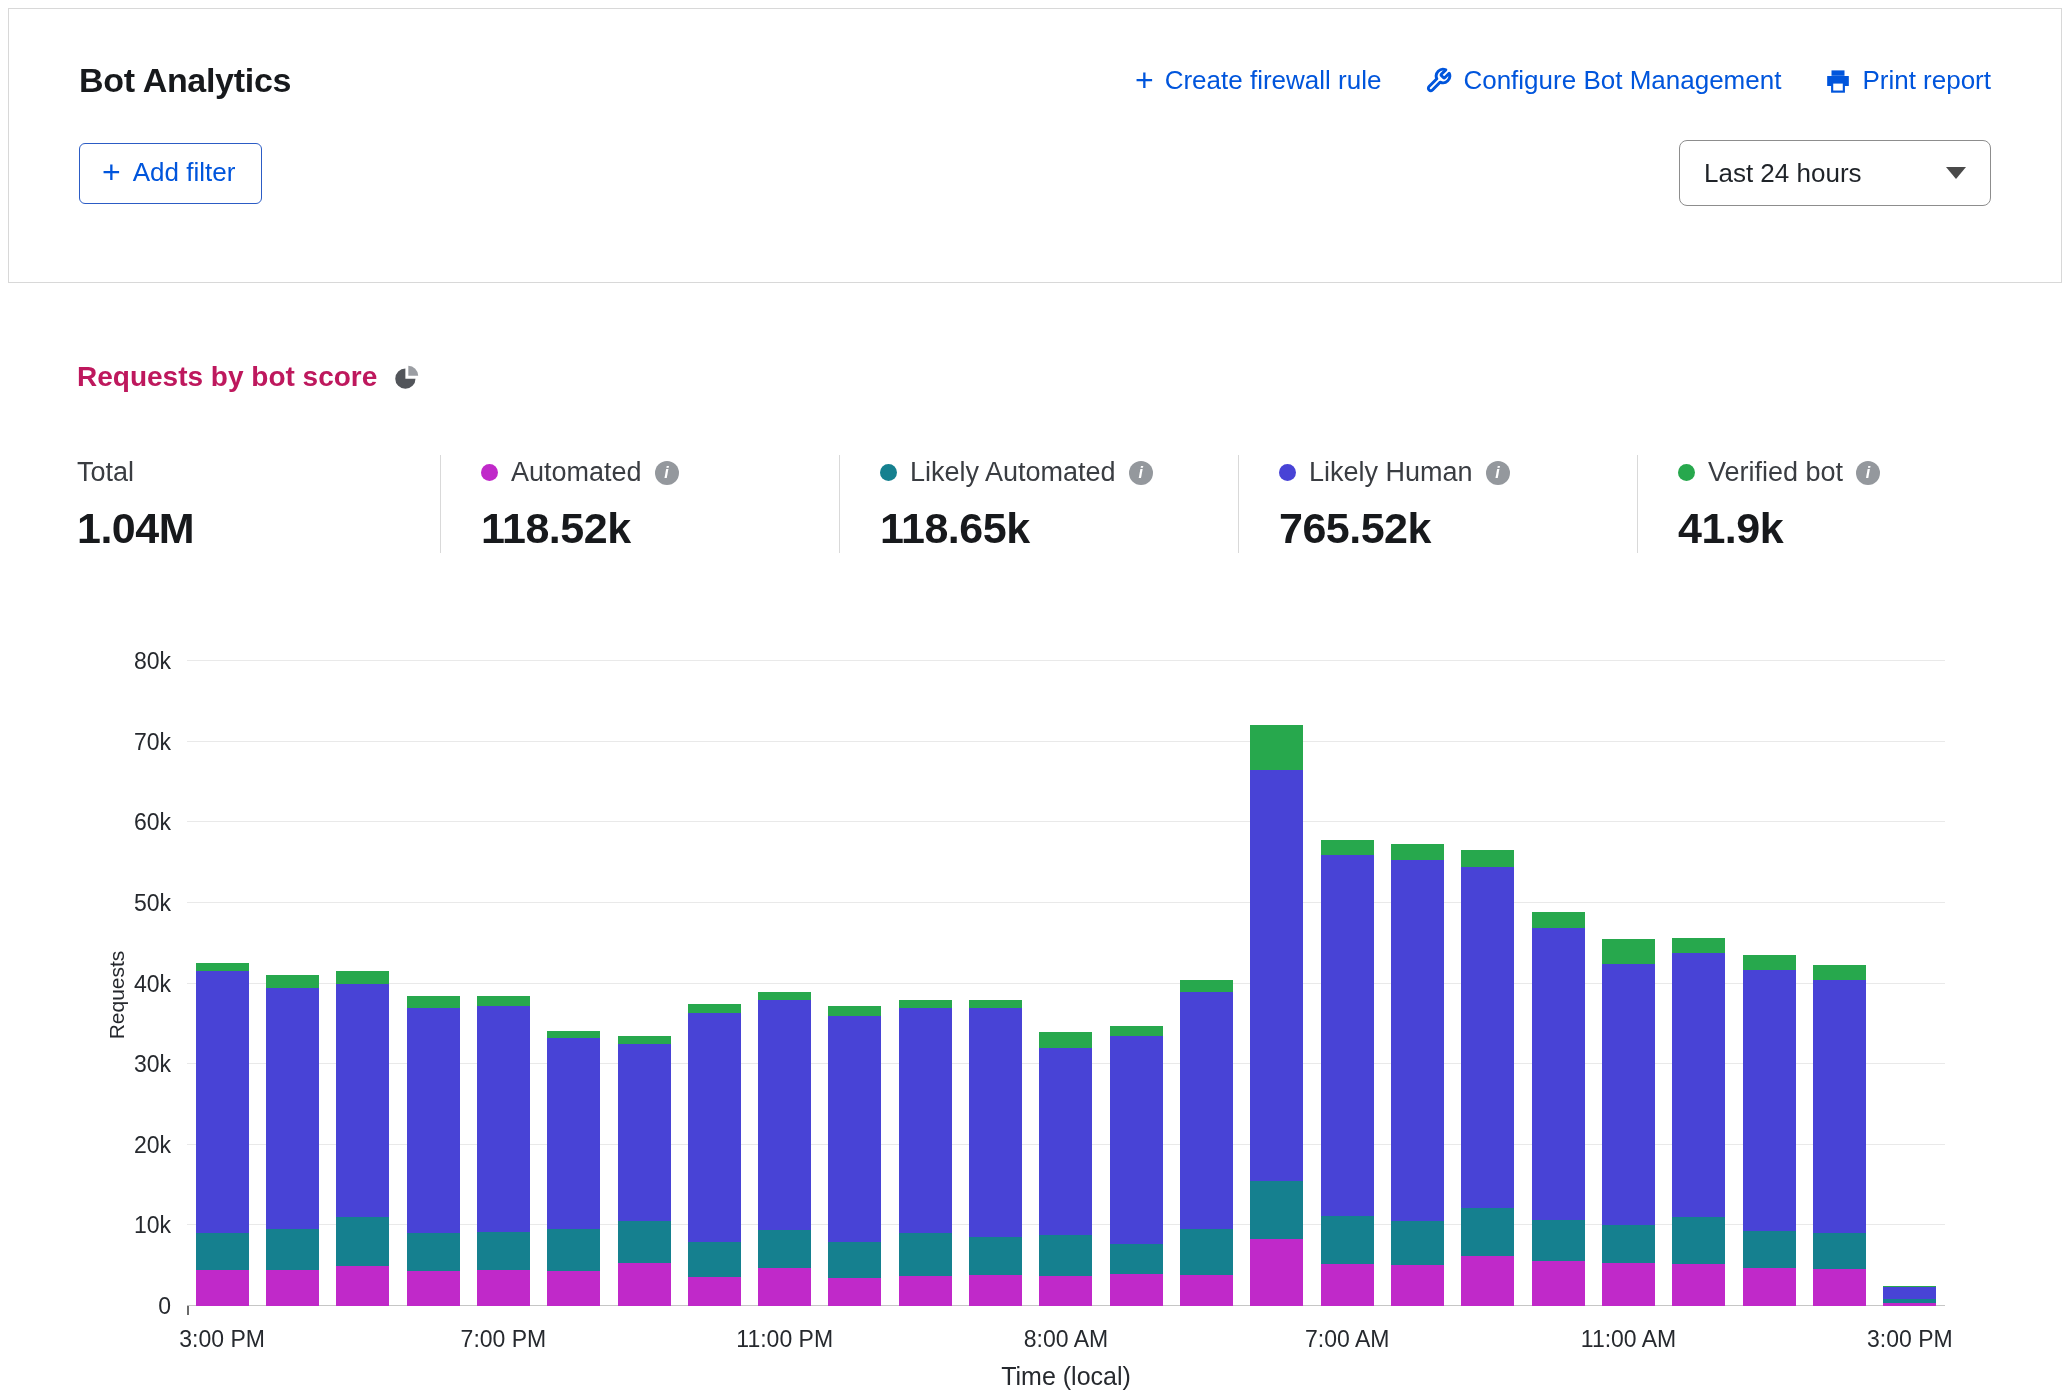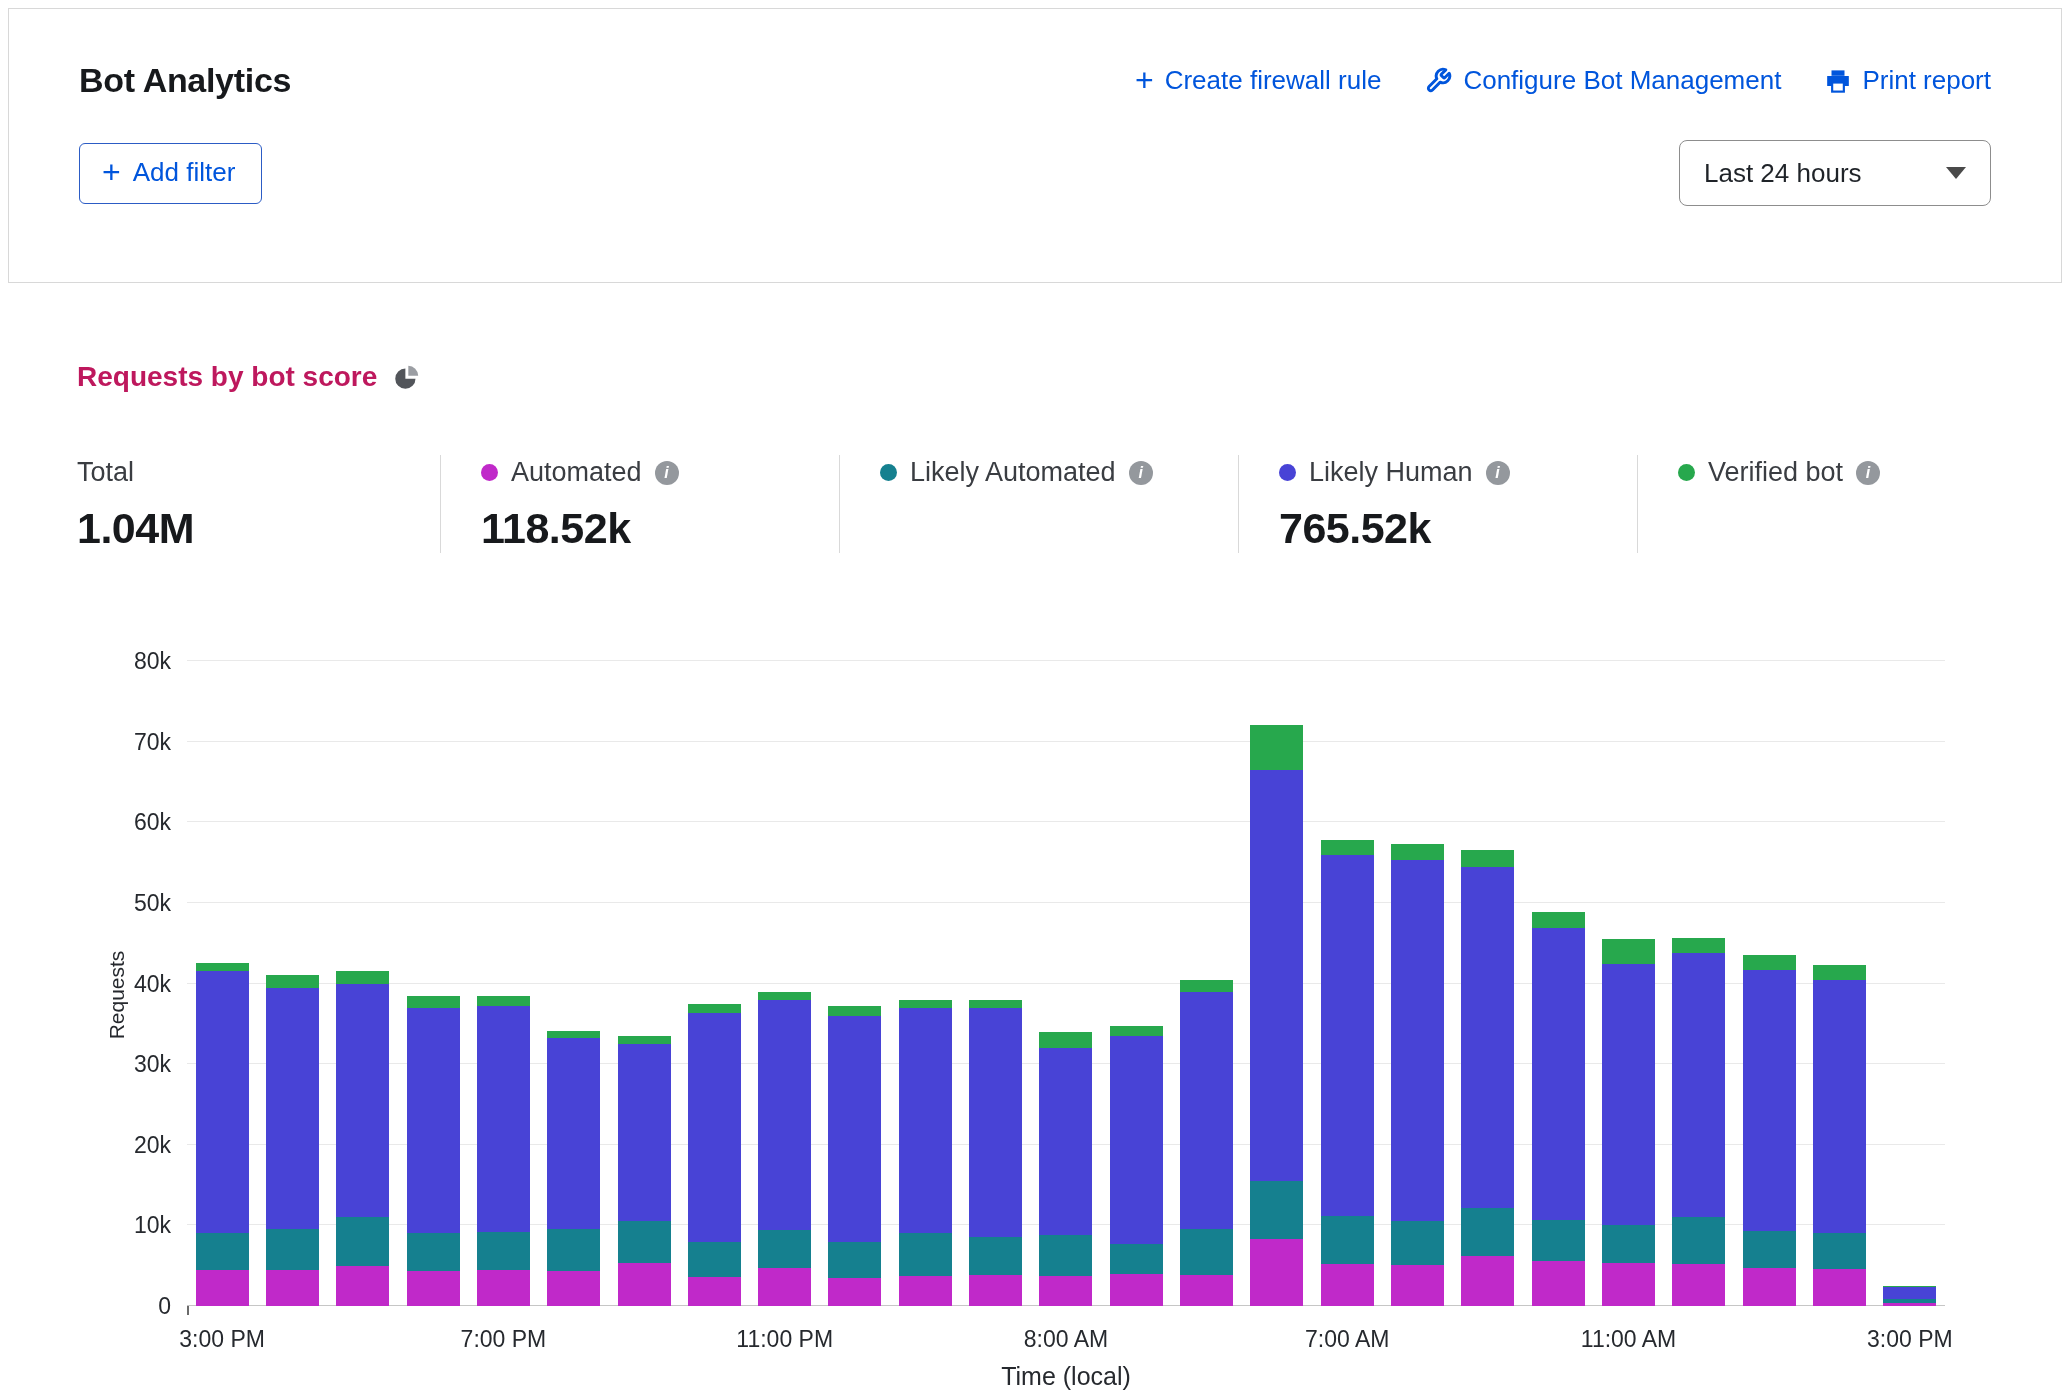--- a/index.html
+++ b/index.html
@@ -134,37 +134,39 @@
         </div>
         <div class="stat-value">118.52k</div>
       </div>
 
       <div class="stat bordered">
         <div class="stat-label-row">
           <span class="dot" style="background: rgb(21, 128, 143);"></span>
           <span>Likely Automated</span>
           <span class="info-icon">i</span>
         </div>
+        <div class="stat-value">118.65k</div>
       </div>
 
       <div class="stat bordered">
         <div class="stat-label-row">
           <span class="dot" style="background: rgb(72, 67, 214);"></span>
           <span>Likely Human</span>
           <span class="info-icon">i</span>
         </div>
         <div class="stat-value">765.52k</div>
       </div>
 
       <div class="stat bordered last">
         <div class="stat-label-row">
           <span class="dot" style="background: rgb(39, 168, 77);"></span>
           <span>Verified bot</span>
           <span class="info-icon">i</span>
         </div>
+        <div class="stat-value">41.9k</div>
       </div>
     </div>
 
     <div class="chart">
       <div class="ylabel">Requests</div>
       <div class="plot">
           <div class="gridline axis-line" style="bottom: 0%;"></div>
           <div class="ytick" style="bottom: 0%;">0</div>
           <div class="gridline" style="bottom: 12.5%;"></div>
           <div class="ytick" style="bottom: 12.5%;">10k</div>

